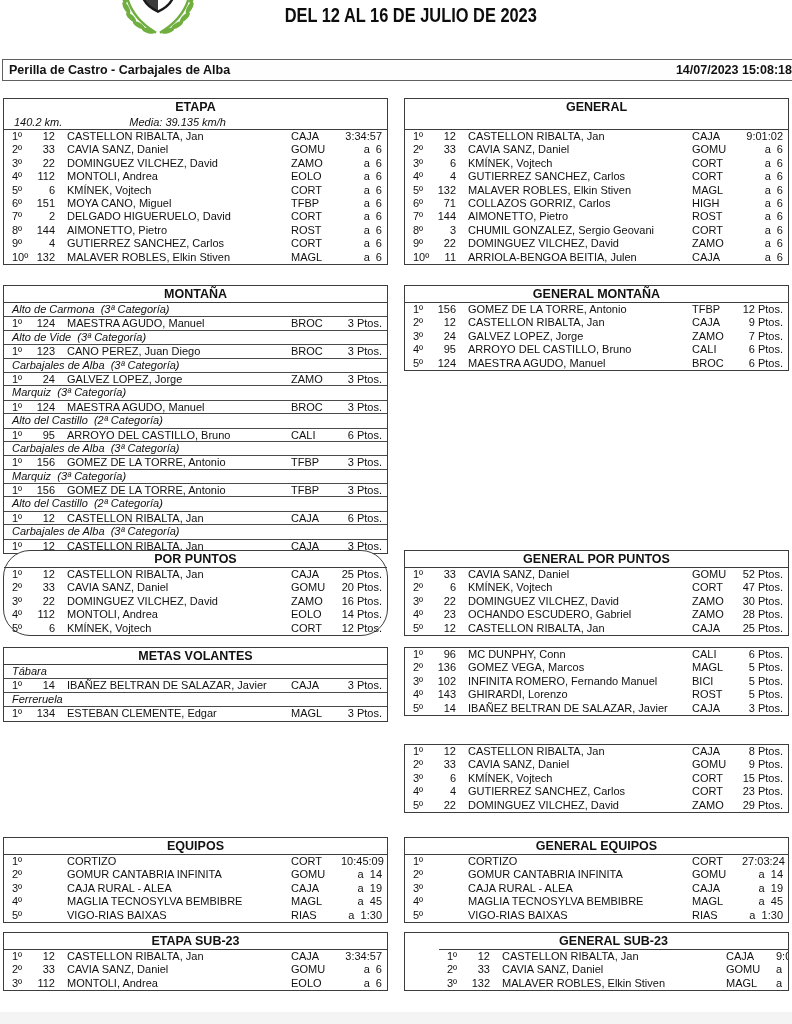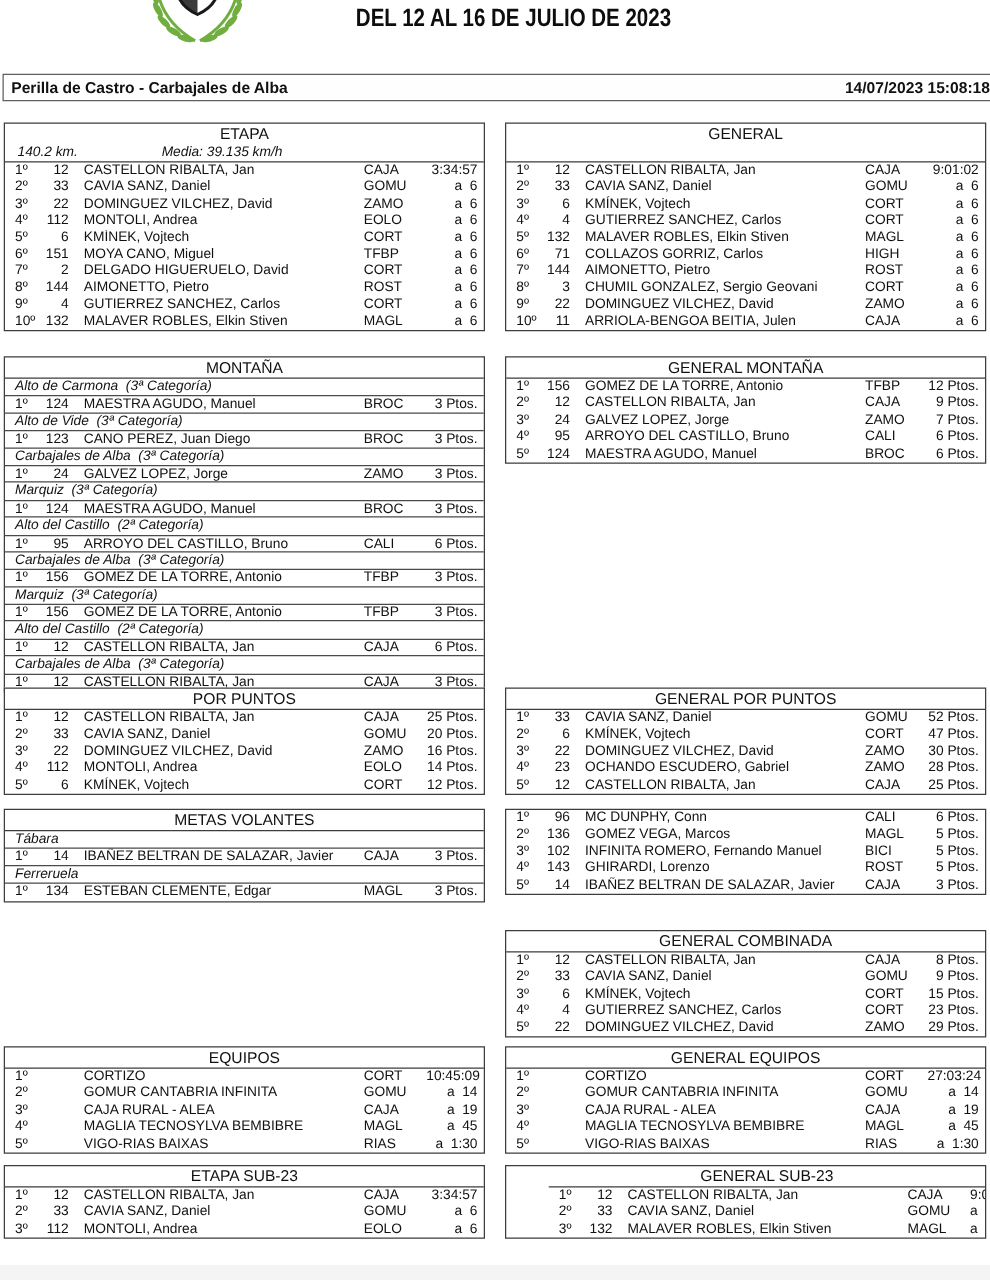--- a/index.html
+++ b/index.html
@@ -12,40 +12,40 @@
   .event-title{font-size:20px;font-weight:bold;letter-spacing:0;transform:scaleX(0.82);transform-origin:center;white-space:nowrap;color:#0d0d0d;}
   .club-logo{position:absolute;left:110px;top:-46px;width:96px;height:96px;}
   .stage-bar{
     position:absolute;left:2px;top:59px;width:783px;height:20px;
     border:1.5px solid #5f5f5f;background:#fefefe;
     display:flex;justify-content:space-between;align-items:center;
     padding:0 6px;font-weight:bold;font-size:12.5px;
   }
   
   .tbl{position:absolute;width:385px;background:#fff;border:1px solid #3d3d3d;box-sizing:border-box;}
-  .thead{height:16px;line-height:16px;text-align:center;font-weight:normal;font-size:12.5px;border-bottom:1.5px solid #3d3d3d;}
+  .thead{height:16px;line-height:16px;text-align:center;font-weight:bold;font-size:12.5px;border-bottom:1.5px solid #3d3d3d;}
   .thead.noline{border-bottom:none;}
   .subhead{height:14px;line-height:14px;font-size:11px;font-style:italic;border-bottom:1.5px solid #3d3d3d;padding-left:10px;white-space:pre;}
   .subhead .gap{margin-left:67px;}
   .rows{width:100%;}
   .row{display:grid;grid-template-columns:24px 22px 233px 50px 1fr;height:13.4px;line-height:13.4px;font-size:11px;padding-left:8px;box-sizing:border-box;}
   .rows.lined > *{border-bottom:1px solid #4a4a4a;}
   .rows.lined > *:last-child{border-bottom:none;}
   .c{overflow:hidden;white-space:nowrap;}
   .c.pos{text-align:left;}
   .c.dorsal{text-align:right;padding-right:3px;}
   .c.name{padding-left:9px;}
   .c.team{}
   .c.res{text-align:right;padding-right:5px;white-space:pre;}
   .seclabel{height:13.4px;line-height:13.4px;font-size:11px;font-style:italic;padding-left:8px;white-space:pre;}
   .page-foot{position:absolute;left:0;bottom:0;width:100%;height:12px;background:#f4f4f4;}
   
   #t-etapa{left:3px;top:98px;}                #t-general{left:404px;top:98px;}
   #t-montana{left:3px;top:285px;}             #t-general_montana{left:404px;top:285px;}
-  #t-por_puntos{left:3px;top:550px;}          #t-general_por_puntos{left:404px;top:550px;}
+  #t-por_puntos{left:3px;top:550px;border-radius:27px;}          #t-general_por_puntos{left:404px;top:550px;}
   #t-metas_volantes{left:3px;top:647px;}      #t-general_metas_volantes{left:404px;top:647px;}
                                               #t-general_combinada{left:404px;top:744px;}
   #t-equipos{left:3px;top:837px;}             #t-general_equipos{left:404px;top:837px;}
   #t-etapa_sub23{left:3px;top:932px;}         #t-general_sub23{left:404px;top:932px;padding-left:34px;}
 </style>
 </head>
 <body>
 
 <div id="page">
 
@@ -495,21 +495,20 @@
           <div class="c pos">5º</div>
           <div class="c dorsal">14</div>
           <div class="c name">IBAÑEZ BELTRAN DE SALAZAR, Javier</div>
           <div class="c team">CAJA</div>
           <div class="c res">3 Ptos.</div>
         </div>
       </div>
   </section>
 
   <section class="tbl" id="t-general_combinada">
-    <div class="thead">GENERAL COMBINADA</div>
     <div class="rows">
         <div class="row">
           <div class="c pos">1º</div>
           <div class="c dorsal">12</div>
           <div class="c name">CASTELLON RIBALTA, Jan</div>
           <div class="c team">CAJA</div>
           <div class="c res">8 Ptos.</div>
         </div>
         <div class="row">
           <div class="c pos">2º</div>

